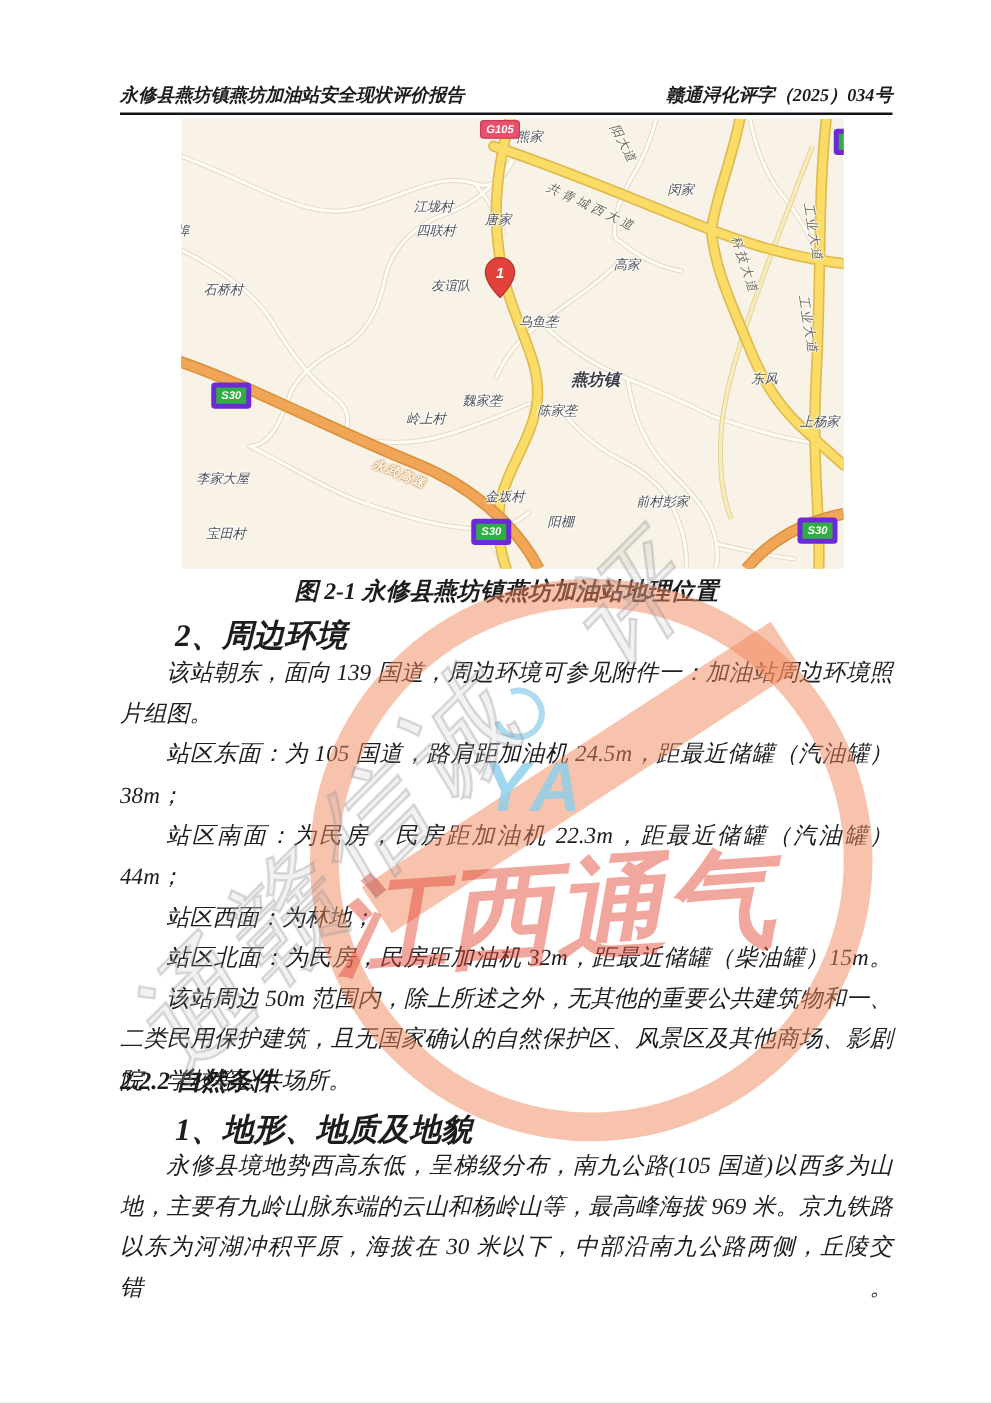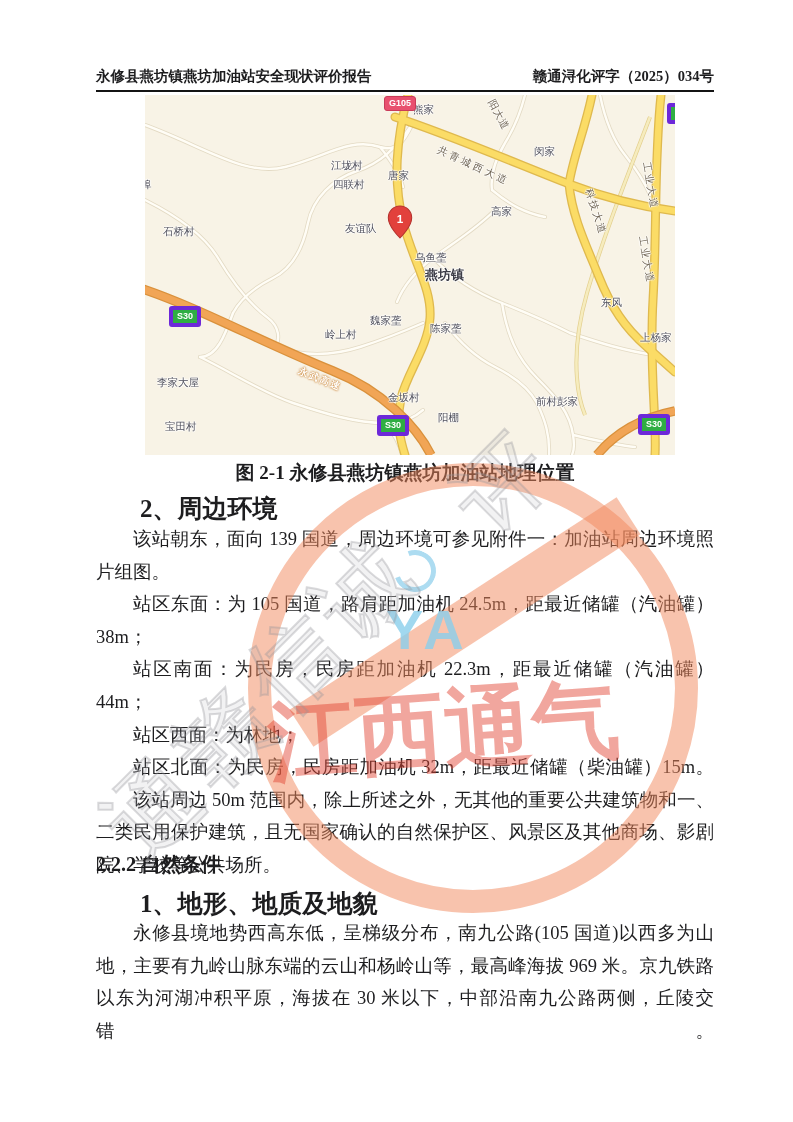--- a/index.html
+++ b/index.html
@@ -1,17 +1,17 @@
 <!DOCTYPE html>
 <html><head>
 <meta charset="utf-8">
 <style>
   html,body{margin:0;padding:0;background:#e8e8e8;}
   .page{position:relative;width:793px;height:1122px;background:#ffffff;overflow:hidden;
-        font-family:"Liberation Serif","DejaVu Serif",serif;color:#1d1d1f;margin:0 auto;}
+        font-family:"Liberation Serif","DejaVu Serif",serif;color:#1d1d1f;margin:0 auto;font-style:italic;}
   .abs{position:absolute;}
 
   
   .hdr{left:96px;top:56px;width:618px;height:30px;border-bottom:2px solid #141414;
        display:flex;justify-content:space-between;align-items:flex-end;padding-bottom:4px;
        font-weight:bold;font-size:14.5px;}
 
   
   .map{left:145px;top:95px;width:530px;height:360px;overflow:hidden;background:#f8f3e6;}
   .map svg{position:absolute;left:0;top:0;}
@@ -142,29 +142,29 @@
         <span class="plbl" style="left: 268px; top: 8px;">熊家</span>
         <span class="plbl" style="left: 186px; top: 64px;">江垅村</span>
         <span class="plbl" style="left: 243px; top: 74px;">唐家</span>
         <span class="plbl" style="left: 188px; top: 83px;">四联村</span>
         <span class="plbl" style="left: 389px; top: 50px;">闵家</span>
         <span class="plbl" style="left: 346px; top: 110px;">高家</span>
         <span class="plbl" style="left: -4px; top: 83px;">埠</span>
         <span class="plbl" style="left: 18px; top: 130px;">石桥村</span>
         <span class="plbl" style="left: 200px; top: 127px;">友谊队</span>
         <span class="plbl" style="left: 270px; top: 156px;">乌鱼垄</span>
-        <span class="plbl big" style="left: 280px; top: 171px;">燕坊镇</span>
+        <span class="plbl big" style="left: 280px; top: 200px; padding-left: 32px;">燕坊镇</span>
         <span class="plbl" style="left: 225px; top: 219px;">魏家垄</span>
         <span class="plbl" style="left: 180px; top: 233px;">岭上村</span>
         <span class="plbl" style="left: 285px; top: 227px; text-align: right;">陈家垄</span>
         <span class="plbl" style="left: 456px; top: 201px;">东风</span>
         <span class="plbl" style="left: 495px; top: 236px;">上杨家</span>
         <span class="plbl" style="left: 12px; top: 281px;">李家大屋</span>
         <span class="plbl" style="left: 243px; top: 296px;">金坂村</span>
-        <span class="plbl" style="left: 391px; top: 300px;">前村彭家</span>
+        <span class="plbl" style="left: 364px; top: 300px;">前村彭家</span>
         <span class="plbl" style="left: 293px; top: 316px;">阳棚</span>
         <span class="plbl" style="left: 20px; top: 325px;">宝田村</span>
         <span class="rlbl" style="left: 296px; top: 48px; transform: rotate(25deg); letter-spacing: 3px;">共青城西大道</span>
         <span class="rlbl" style="left: 352px; top: 2px; transform: rotate(62deg); letter-spacing: 1px;">阳大道</span>
         <span class="rlbl" style="left: 450px; top: 92px; transform: rotate(72deg); letter-spacing: 2px;">科技大道</span>
         <span class="rlbl" style="left: 508px; top: 66px; transform: rotate(80deg); letter-spacing: 2px;">工业大道</span>
         <span class="rlbl" style="left: 504px; top: 140px; transform: rotate(80deg); letter-spacing: 2px;">工业大道</span>
         <span class="rlbl hwy" style="left: 156px; top: 270px; transform: rotate(22deg); letter-spacing: 2px;">永武高速</span>
         <span class="badge national" style="left: 239px; top: 1px;">G105</span>
         <span class="badge expressway" style="left: 522px; top: 8px;">G</span>

